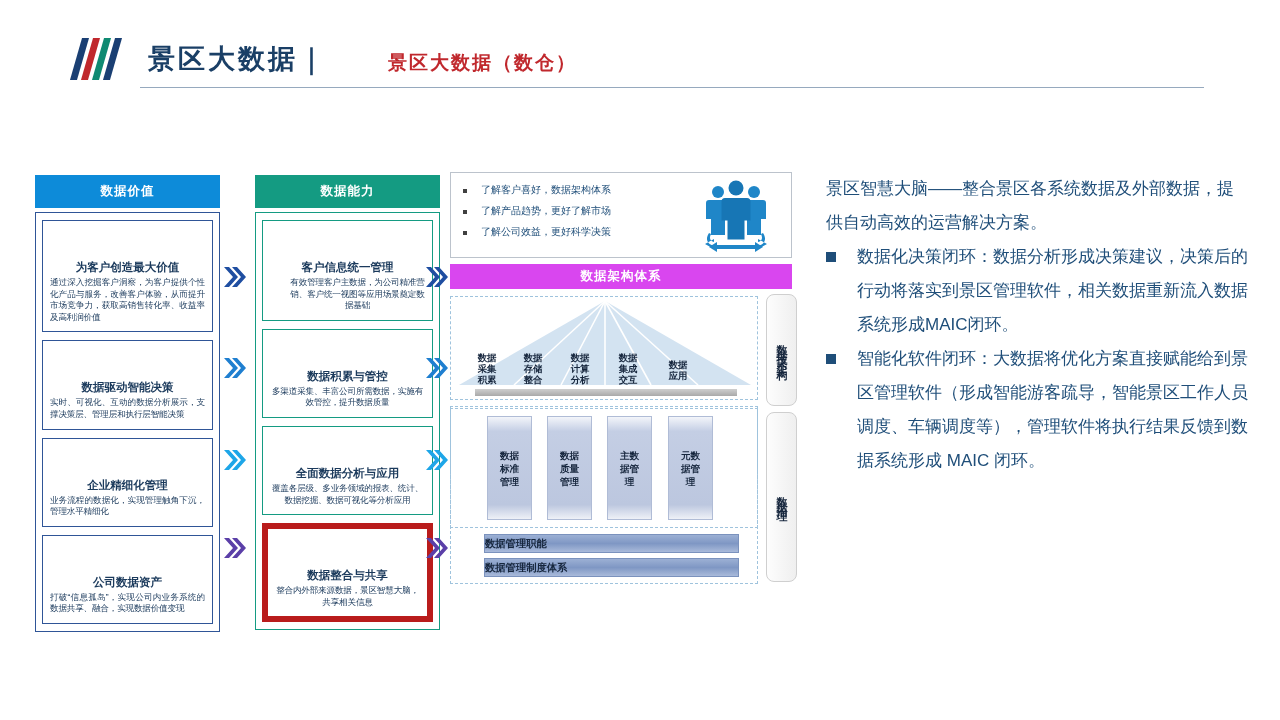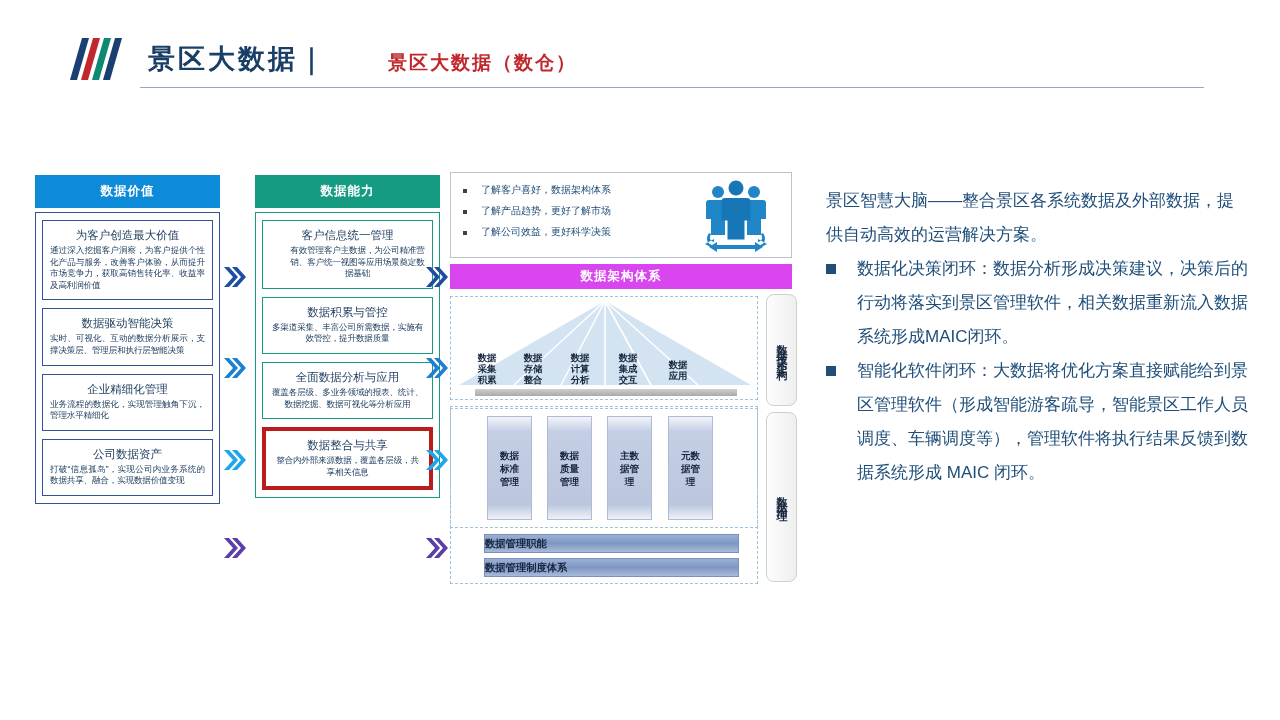--- a/index.html
+++ b/index.html
@@ -39,22 +39,22 @@
     color: #fff; font-size: 12.5px; font-weight: bold; letter-spacing: 1px;
   }
   .col-body {
     margin-top: 4px; padding: 7px 6px; background: #fff;
   }
   .cardbox {
     background: #fff; padding: 6px 7px 8px 7px; margin-bottom: 8px;
   }
   .cardbox:last-child { margin-bottom: 0; }
   .card-title {
-    text-align: center; font-size: 11.5px; font-weight: normal; color: #1b3a5c;
-    line-height: 16px; margin-bottom: 2px;
+    text-align: center; font-size: 11.5px; font-weight: bold; color: #1b3a5c;
+    line-height: 16px; margin-bottom: 2px; margin-top: 32px;
   }
   .card-desc {
     font-size: 8.6px; color: #1b3a5c; line-height: 11.6px;
     text-align: justify; letter-spacing: -0.2px;
   }
 
   
   .chev { position: absolute; width: 22px; height: 20px; }
   .chev svg { display: block; }
 
@@ -128,21 +128,21 @@
     writing-mode: vertical-rl; letter-spacing: 5px; text-orientation: upright;
   }
   .vtab-tech { left: 316px; top: 122px; height: 112px; }
   .vtab-gov  { left: 316px; top: 240px; height: 170px; }
 
   
   #rtext {
     position: absolute; left: 826px; top: 168px; width: 424px;
     color: #1f4e79; font-size: 17px; line-height: 34px;
   }
-  #rtext .lead { margin: 16px 0 0 0; }
+  #rtext .lead { margin: 4px 0 0 0; }
   #rtext .li { position: relative; padding-left: 31px; }
   #rtext .sq {
     position: absolute; left: 0; top: 12px; width: 10px; height: 10px; background: #1f4e79;
   }
 </style>
 </head>
 <body>
 
 <div id="stage">
 
@@ -186,23 +186,23 @@
         <div class="card-desc" style="text-align:center;margin-left:20px;">有效管理客户主数据，为公司精准营销、客户统一视图等应用场景奠定数据基础</div>
       </div>
       <div class="cardbox" style="border:1px solid #149b82;">
         <div class="card-title">数据积累与管控</div>
         <div class="card-desc" style="text-align:center;">多渠道采集、丰富公司所需数据，实施有效管控，提升数据质量</div>
       </div>
       <div class="cardbox" style="border:1px solid #149b82;">
         <div class="card-title">全面数据分析与应用</div>
         <div class="card-desc" style="text-align:center;">覆盖各层级、多业务领域的报表、统计、数据挖掘、数据可视化等分析应用</div>
       </div>
-      <div class="cardbox" style="border:4px solid #b91c1c;">
+      <div class="cardbox" style="border:6px solid #b91c1c;">
         <div class="card-title">数据整合与共享</div>
-        <div class="card-desc" style="text-align:center;">整合内外部来源数据，覆盖各层级，共享相关信息</div>
+        <div class="card-desc" style="text-align:center;">整合内外部来源数据，景区智慧大脑，共享相关信息</div>
       </div>
     </div>
   </div>
 
   <div class="chev" style="left:224px;top:267px;">
     <svg width="22" height="20" viewBox="0 0 22 20">
         <path d="M0 0 L9 10 L0 20 L5 20 L14 10 L5 0 Z" fill="#1f4ea1"></path>
         <path d="M8 0 L17 10 L8 20 L13 20 L22 10 L13 0 Z" fill="#1f4ea1"></path>
       </svg>
   </div>

